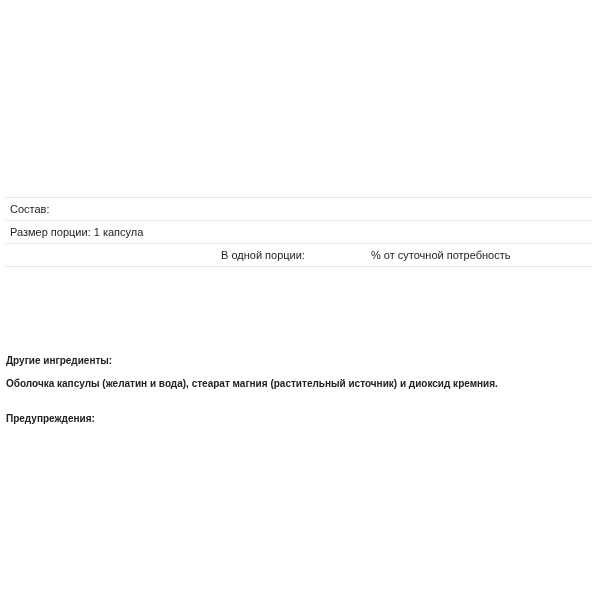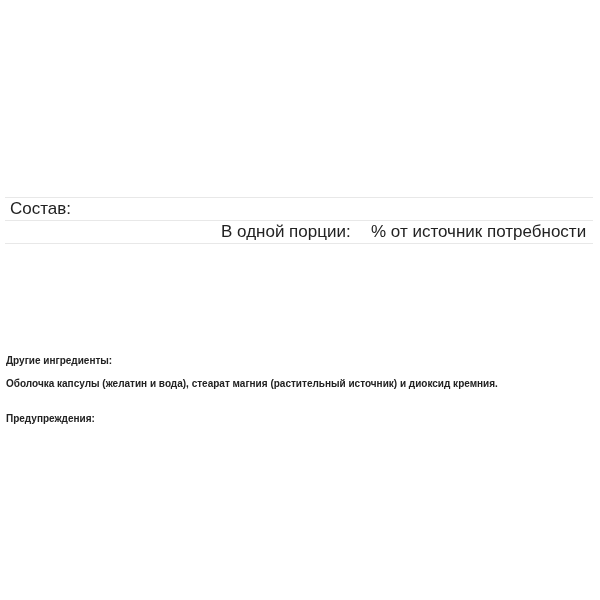--- a/index.html
+++ b/index.html
@@ -14,21 +14,21 @@
       overflow: hidden;
       font-family: "Liberation Sans", sans-serif;
       color: #222222;
     }
     .facts-table {
       position: absolute;
       left: 5px;
       top: 197px;
       width: 588px;
       border-collapse: collapse;
-      font-size: 17px;
+      font-size: 11px;
     }
     .facts-table td {
       border-top: 1px solid #e8e8e8;
       height: 22px;
       padding: 0 0 0 5px;
       vertical-align: middle;
       white-space: nowrap;
     }
     .facts-table tr:last-child td {
       border-bottom: 1px solid #e8e8e8;
@@ -51,22 +51,25 @@
   </style>
 </head>
 <body>
 
 <table class="facts-table">
   <tbody>
       <tr>
     <td colspan="3">Состав:</td>
   </tr>
   <tr>
+    <td colspan="3">Размер порции: 1 капсула</td>
+  </tr>
+  <tr>
     <td class="col1"></td>
     <td class="col2">В одной порции:</td>
-    <td class="col3">% от источник потребности</td>
+    <td class="col3">% от суточной потребность</td>
   </tr>
 </tbody>
   </table>
 
 <div class="section-label other-ingredients-label">Другие ингредиенты:</div>
 <div class="section-text other-ingredients-text">Оболочка капсулы (желатин и вода), стеарат магния (растительный источник) и диоксид кремния.</div>
 <div class="section-label warnings-label">Предупреждения:</div>
 
 </body></html>

